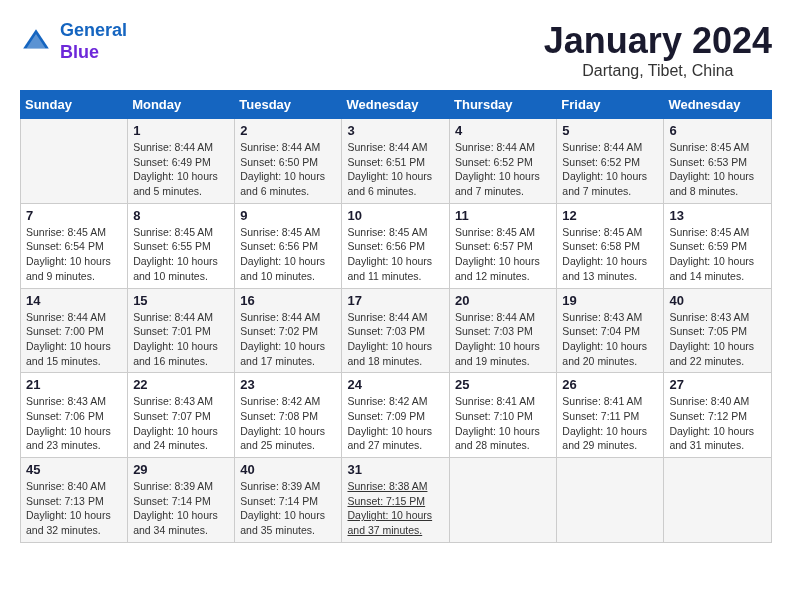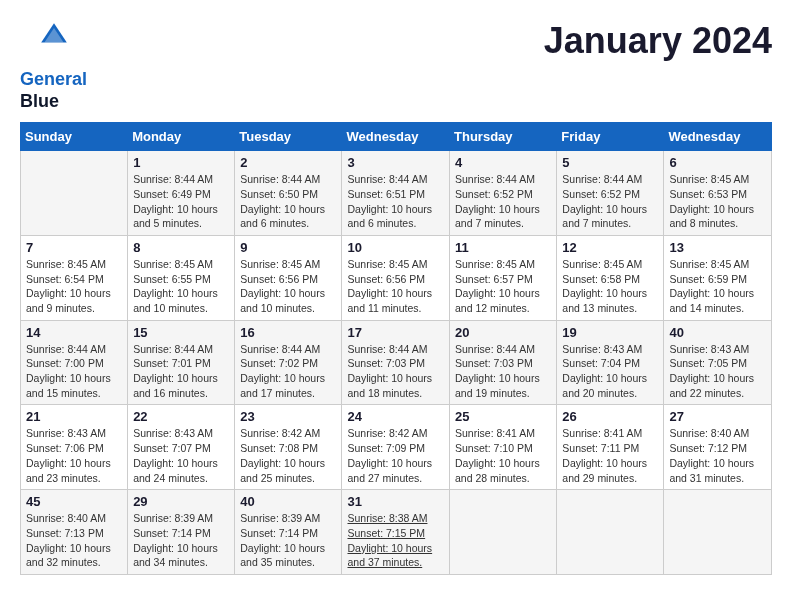--- a/index.html
+++ b/index.html
@@ -12,22 +12,21 @@
     }
     .header {
       display: flex;
       justify-content: space-between;
       align-items: flex-start;
       margin-bottom: 10px;
     }
     .logo {
       display: flex;
       align-items: center;
-      gap: 17px;
-      flex-direction: column;
+      gap: 8px;
     }
     .logo-text {
       font-size: 18px;
       font-weight: bold;
       color: #1a1a2e;
       line-height: 1.2;
     }
     .logo-text span {
       color: #1565c0;
     }
@@ -96,25 +95,26 @@
 <body>
 
 <div class="header">
   <div class="logo">
     <svg class="logo-icon" viewBox="0 0 40 40">
       <polygon points="20,4 36,28 4,28" fill="#1565c0"></polygon>
       <polygon points="20,10 32,28 8,28" fill="#fff" opacity="0.3"></polygon>
     </svg>
     <div class="logo-text">
       <div><span>General</span></div>
-      <div><span style="color:#0f172a">Blue</span></div>
+      <div><span style="color:#6d28d9">Blue</span></div>
     </div>
   </div>
   <div class="title-block">
     <div class="calendar-title">January 2024</div>
+    <div class="calendar-subtitle">Dartang, Tibet, China</div>
   </div>
 </div>
 
 <table>
   <thead>
     <tr>
     <th>Sunday</th>
         <th>Monday</th>
         <th>Tuesday</th>
         <th>Wednesday</th>

